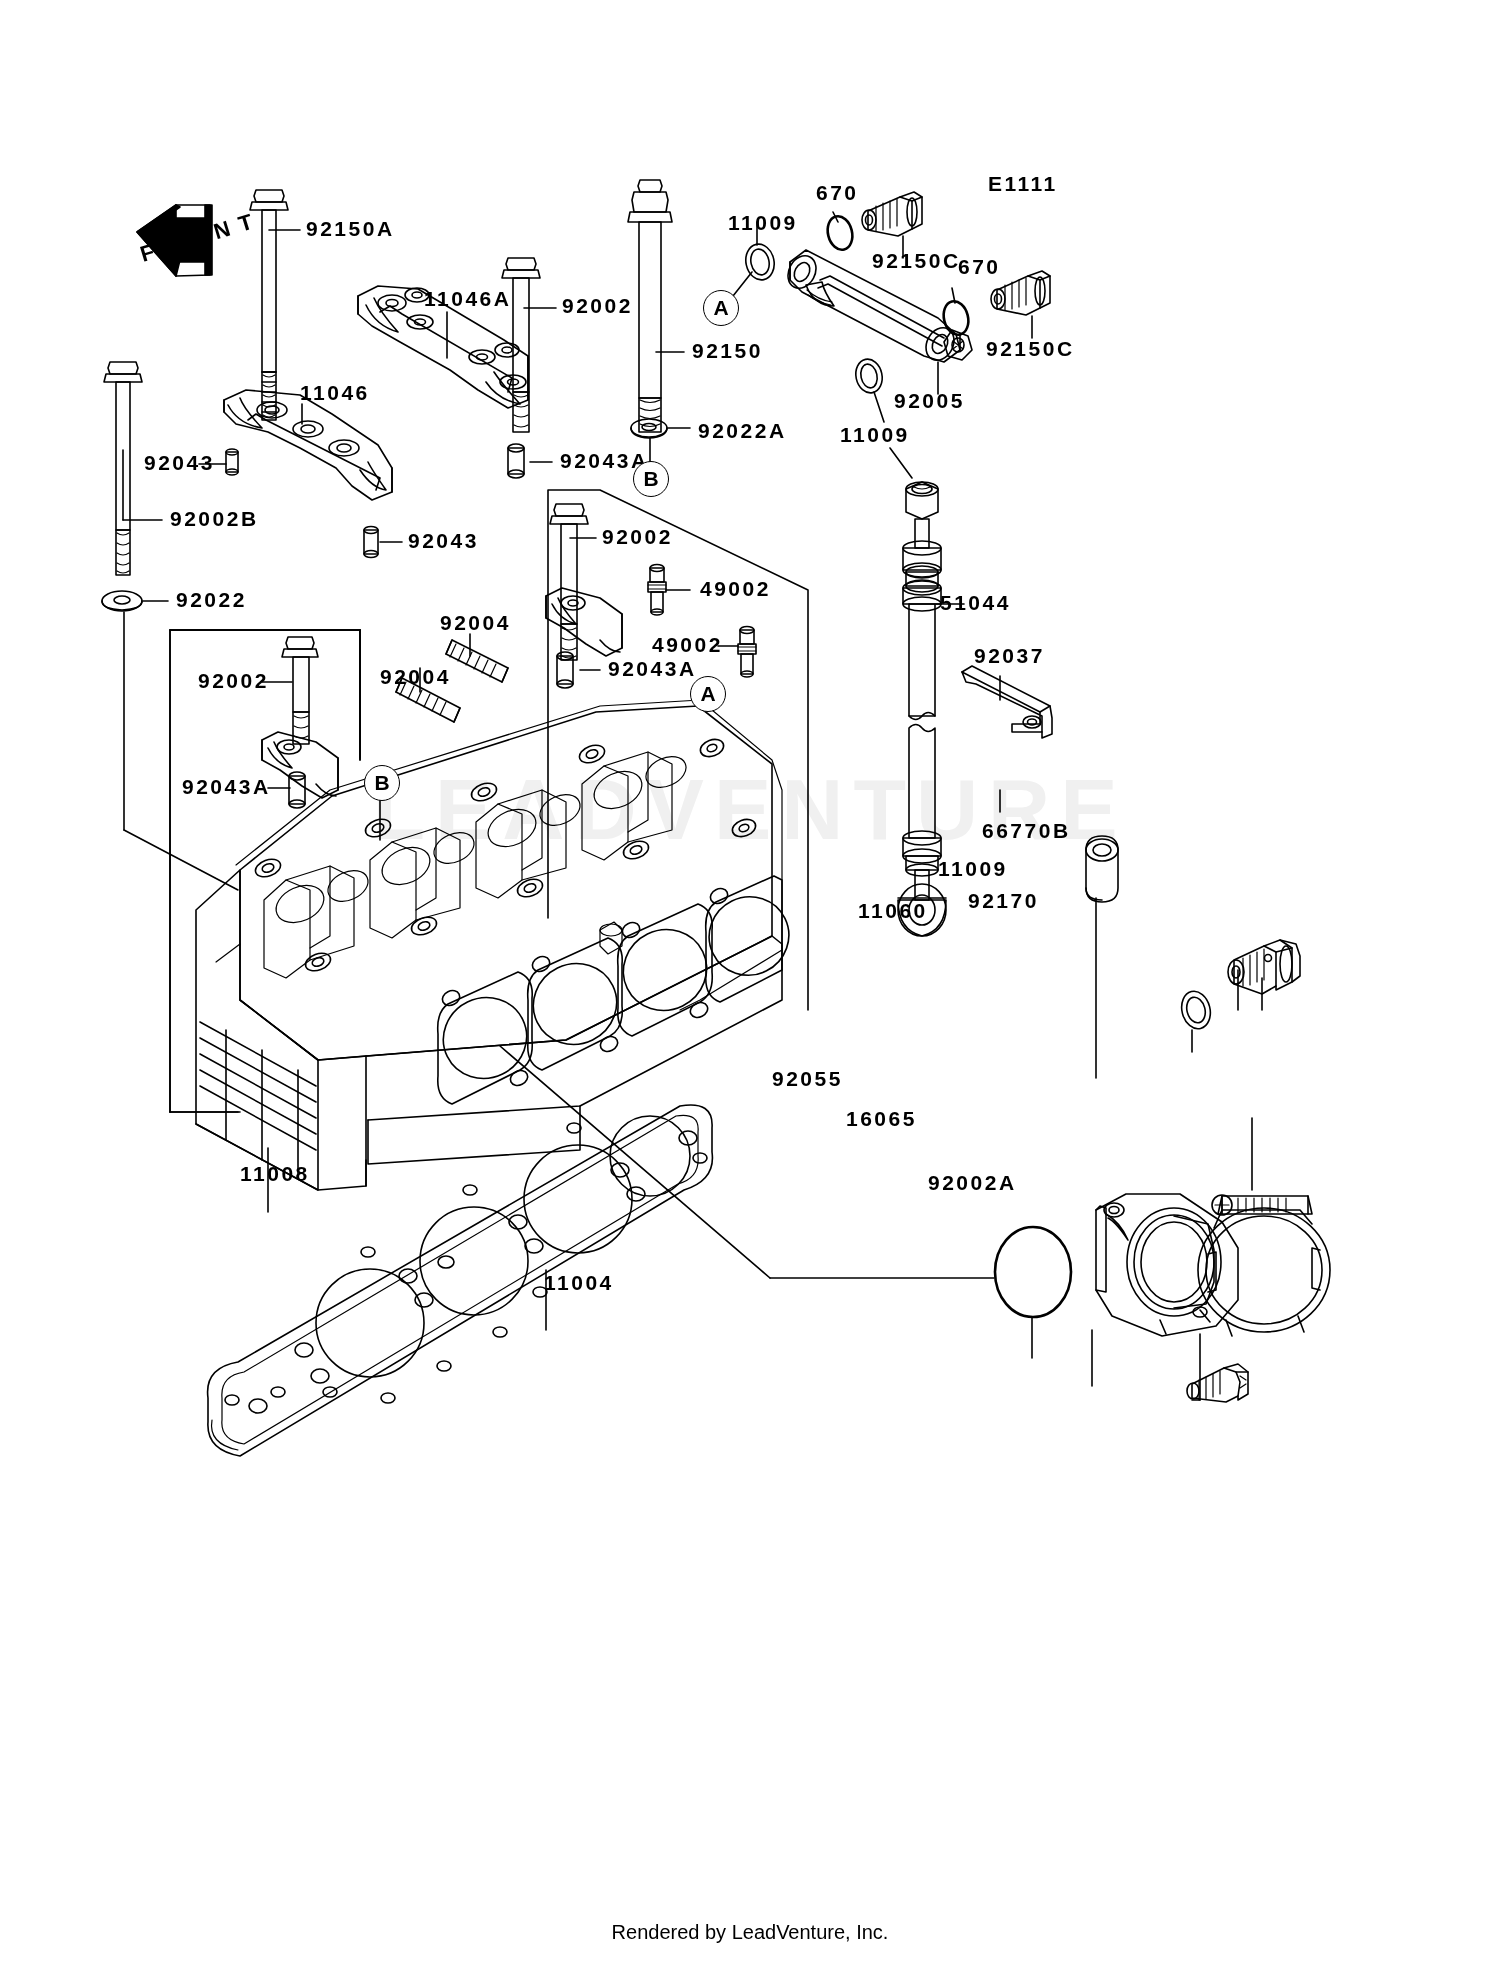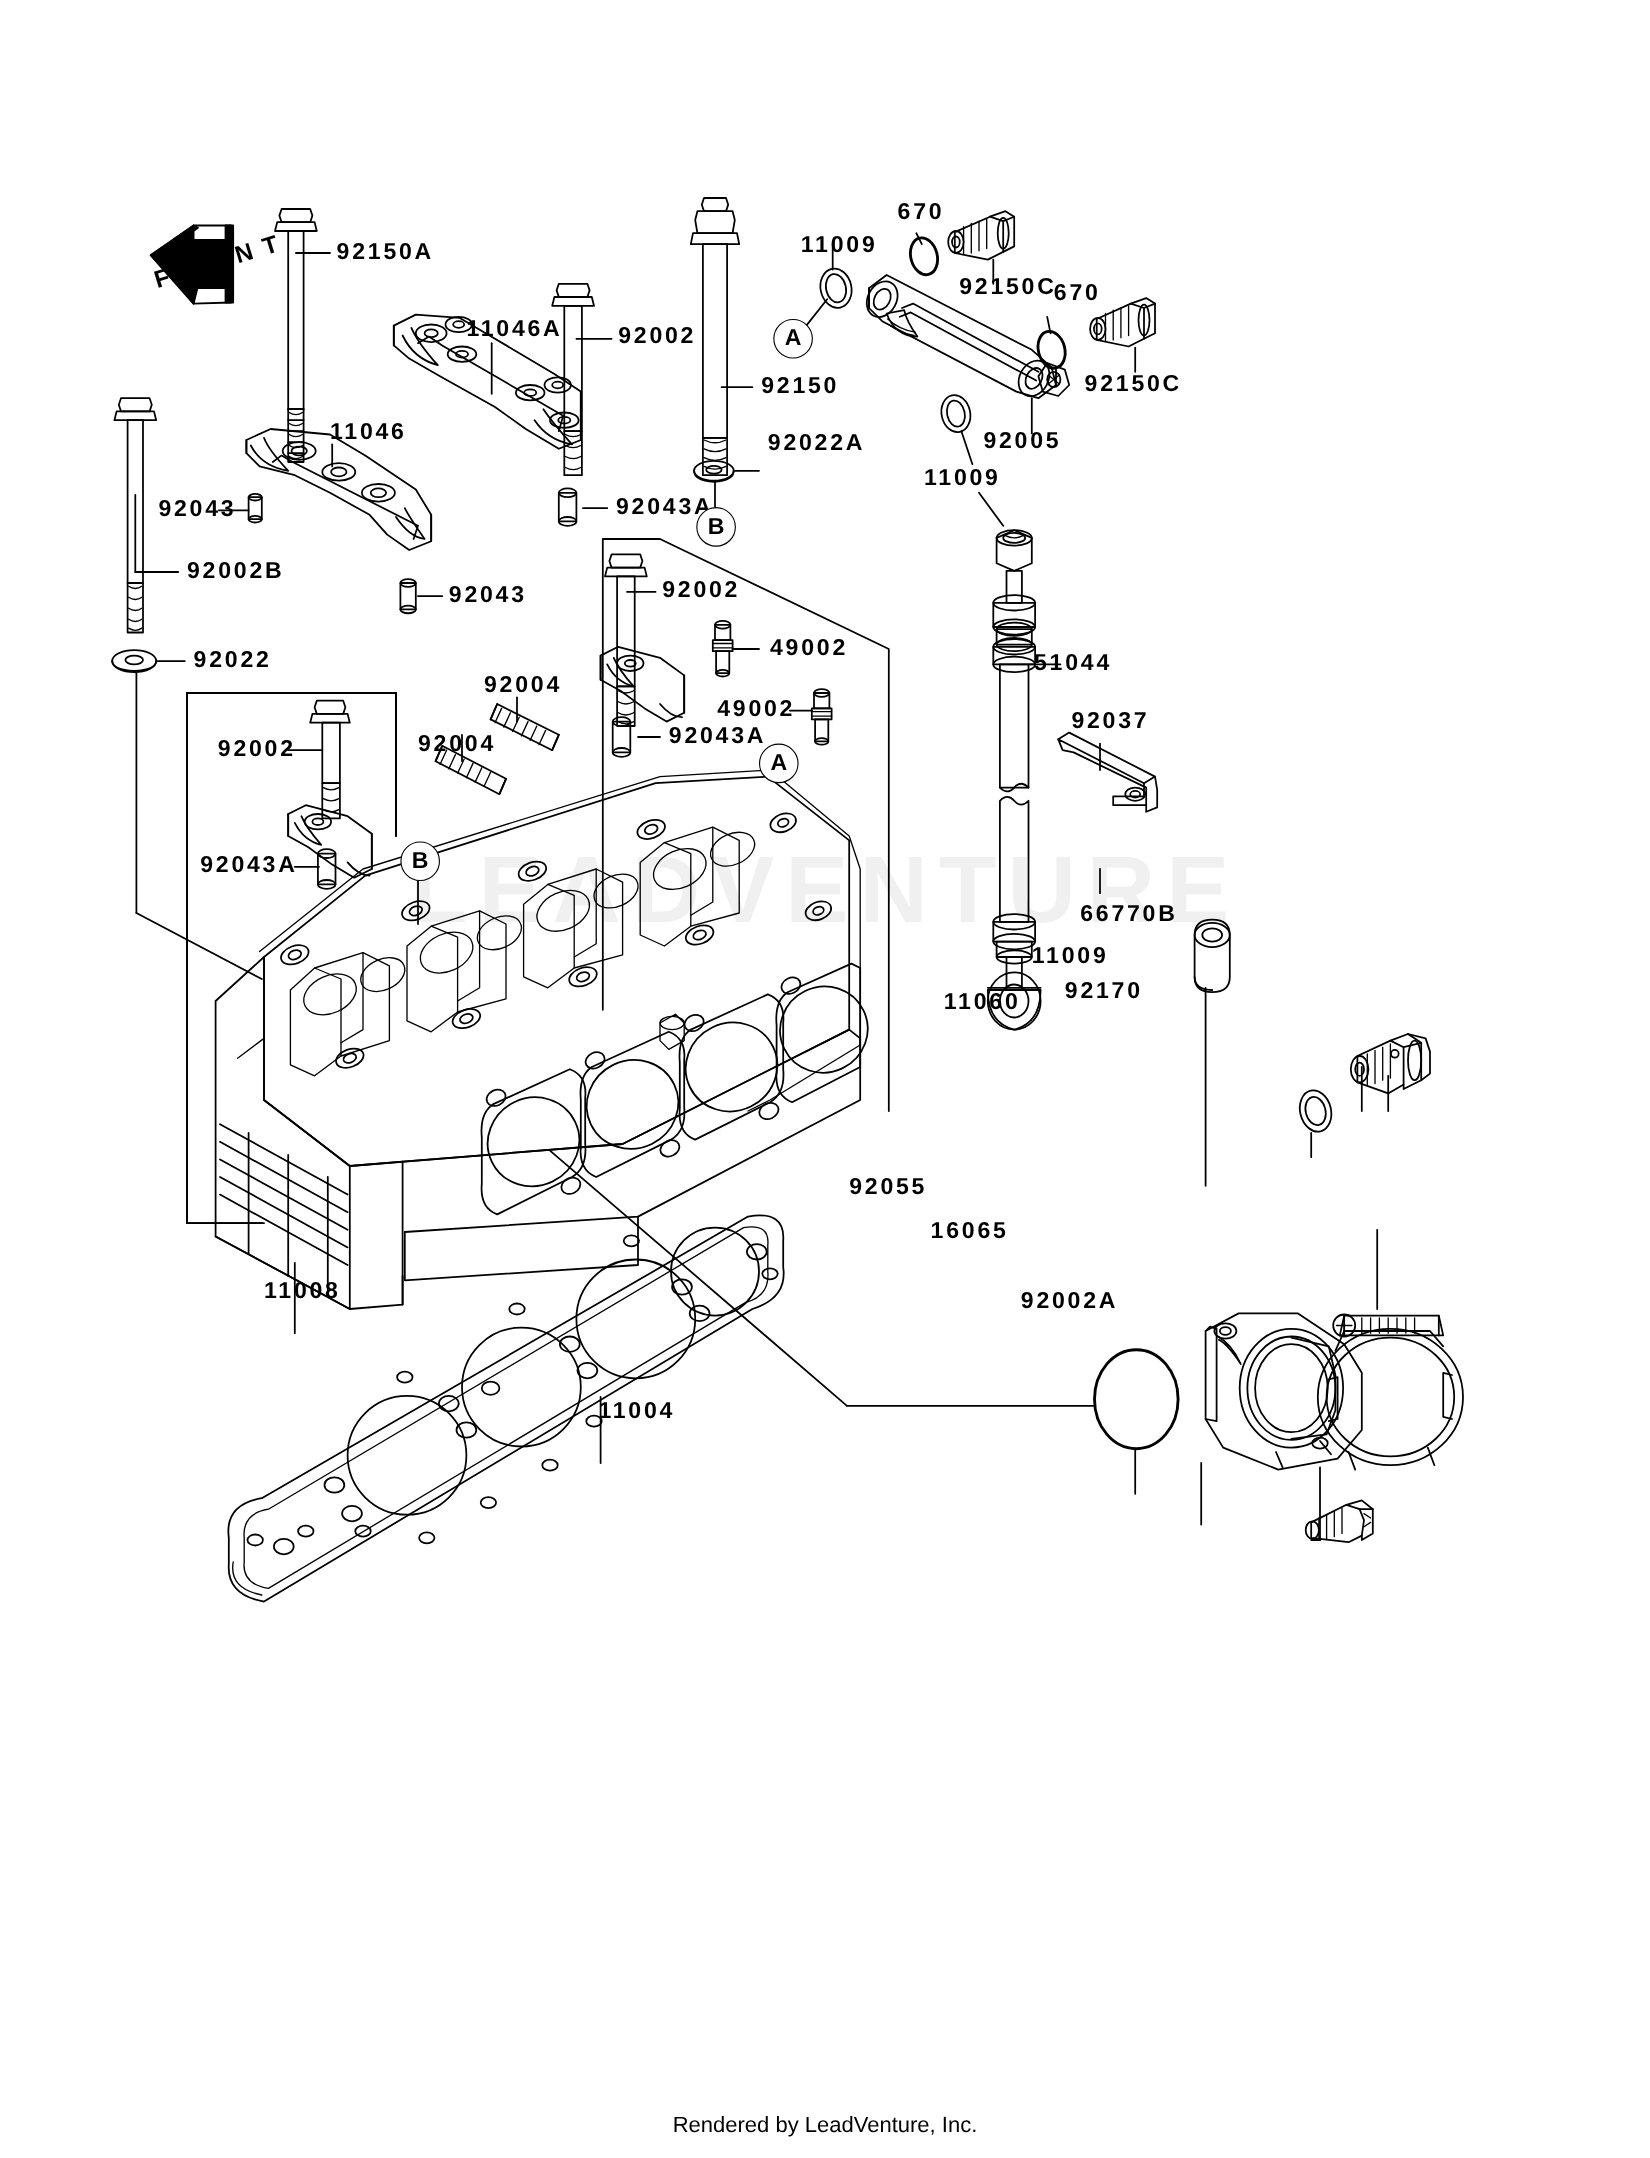--- a/index.html
+++ b/index.html
@@ -687,38 +687,39 @@
       <path d="M360,630 L360,760"></path>
       <path d="M170,630 L360,630"></path>
     </g>
 
     <g>
       <path d="M548,490 L600,490 L808,590 L808,1010 M548,490 L548,918"></path>
     </g>
 
   </svg>
 
+  <div class="lbl" id="diagram-code" style="left:988px; top:173px;">E1111</div>
 
   <div class="lbl" style="left:306px; top:218px;">92150A</div>
   <div class="lbl" style="left:424px; top:288px;">11046A</div>
   <div class="lbl" style="left:562px; top:295px;">92002</div>
   <div class="lbl" style="left:300px; top:382px;">11046</div>
   <div class="lbl" style="left:692px; top:340px;">92150</div>
   <div class="lbl" style="left:728px; top:212px;">11009</div>
   <div class="lbl" style="left:816px; top:182px;">670</div>
   <div class="lbl" style="left:872px; top:250px;">92150C</div>
   <div class="lbl" style="left:958px; top:256px;">670</div>
   <div class="lbl" style="left:986px; top:338px;">92150C</div>
   <div class="lbl" style="left:894px; top:390px;">92005</div>
   <div class="lbl" style="left:840px; top:424px;">11009</div>
   <div class="lbl" style="left:144px; top:452px;">92043</div>
   <div class="lbl" style="left:560px; top:450px;">92043A</div>
   <div class="lbl" style="left:170px; top:508px;">92002B</div>
   <div class="lbl" style="left:408px; top:530px;">92043</div>
-  <div class="lbl" style="left:698px; top:392px;">92022A</div>
+  <div class="lbl" style="left:698px; top:420px;">92022A</div>
   <div class="lbl" style="left:176px; top:589px;">92022</div>
   <div class="lbl" style="left:602px; top:526px;">92002</div>
   <div class="lbl" style="left:700px; top:578px;">49002</div>
   <div class="lbl" style="left:652px; top:634px;">49002</div>
   <div class="lbl" style="left:440px; top:612px;">92004</div>
   <div class="lbl" style="left:380px; top:666px;">92004</div>
   <div class="lbl" style="left:198px; top:670px;">92002</div>
   <div class="lbl" style="left:608px; top:658px;">92043A</div>
   <div class="lbl" style="left:182px; top:776px;">92043A</div>
   <div class="lbl" style="left:940px; top:592px;">51044</div>

